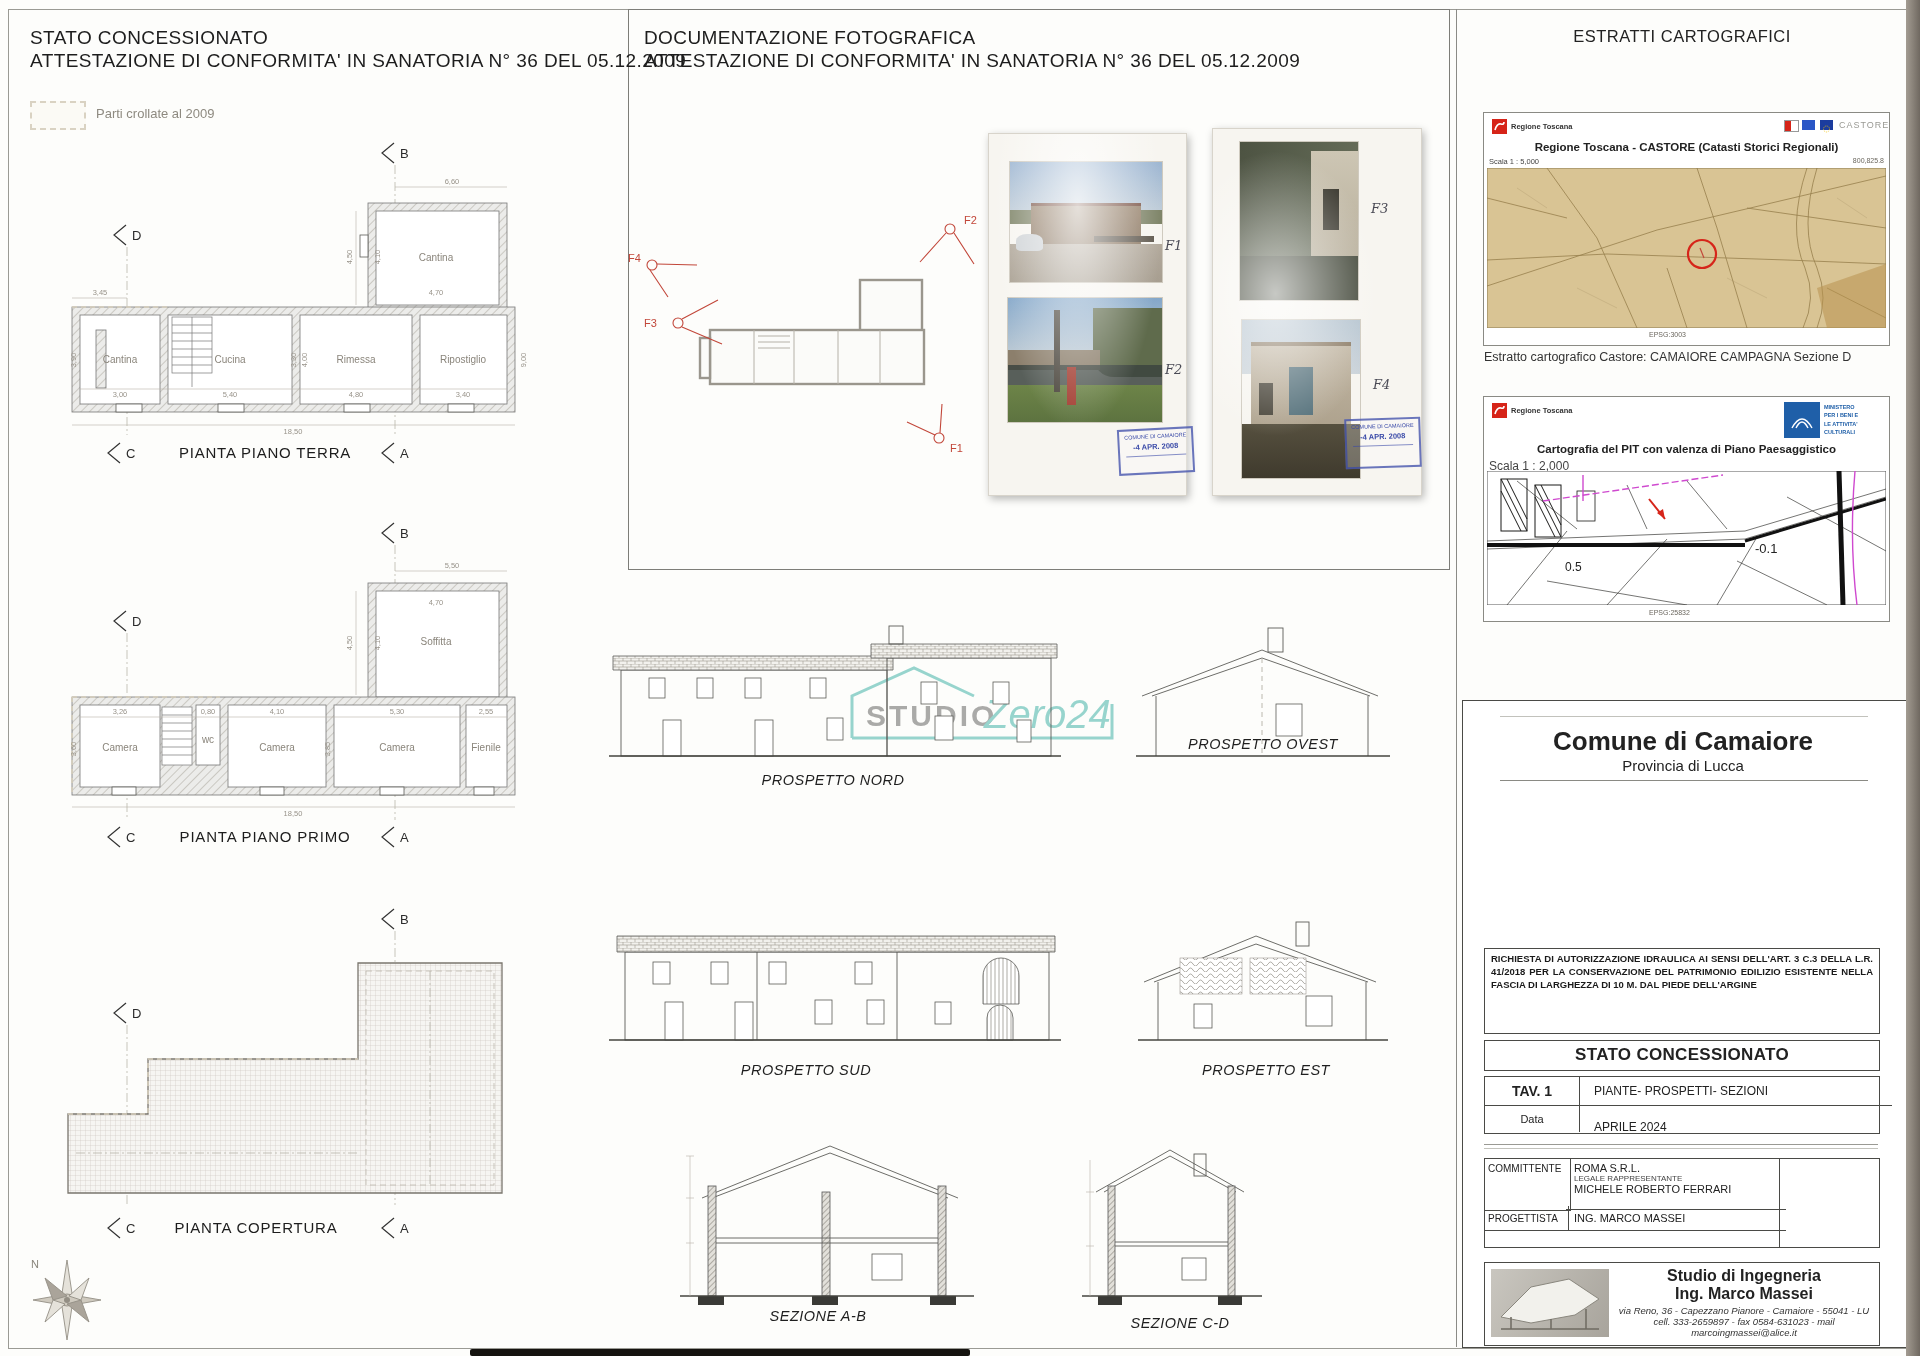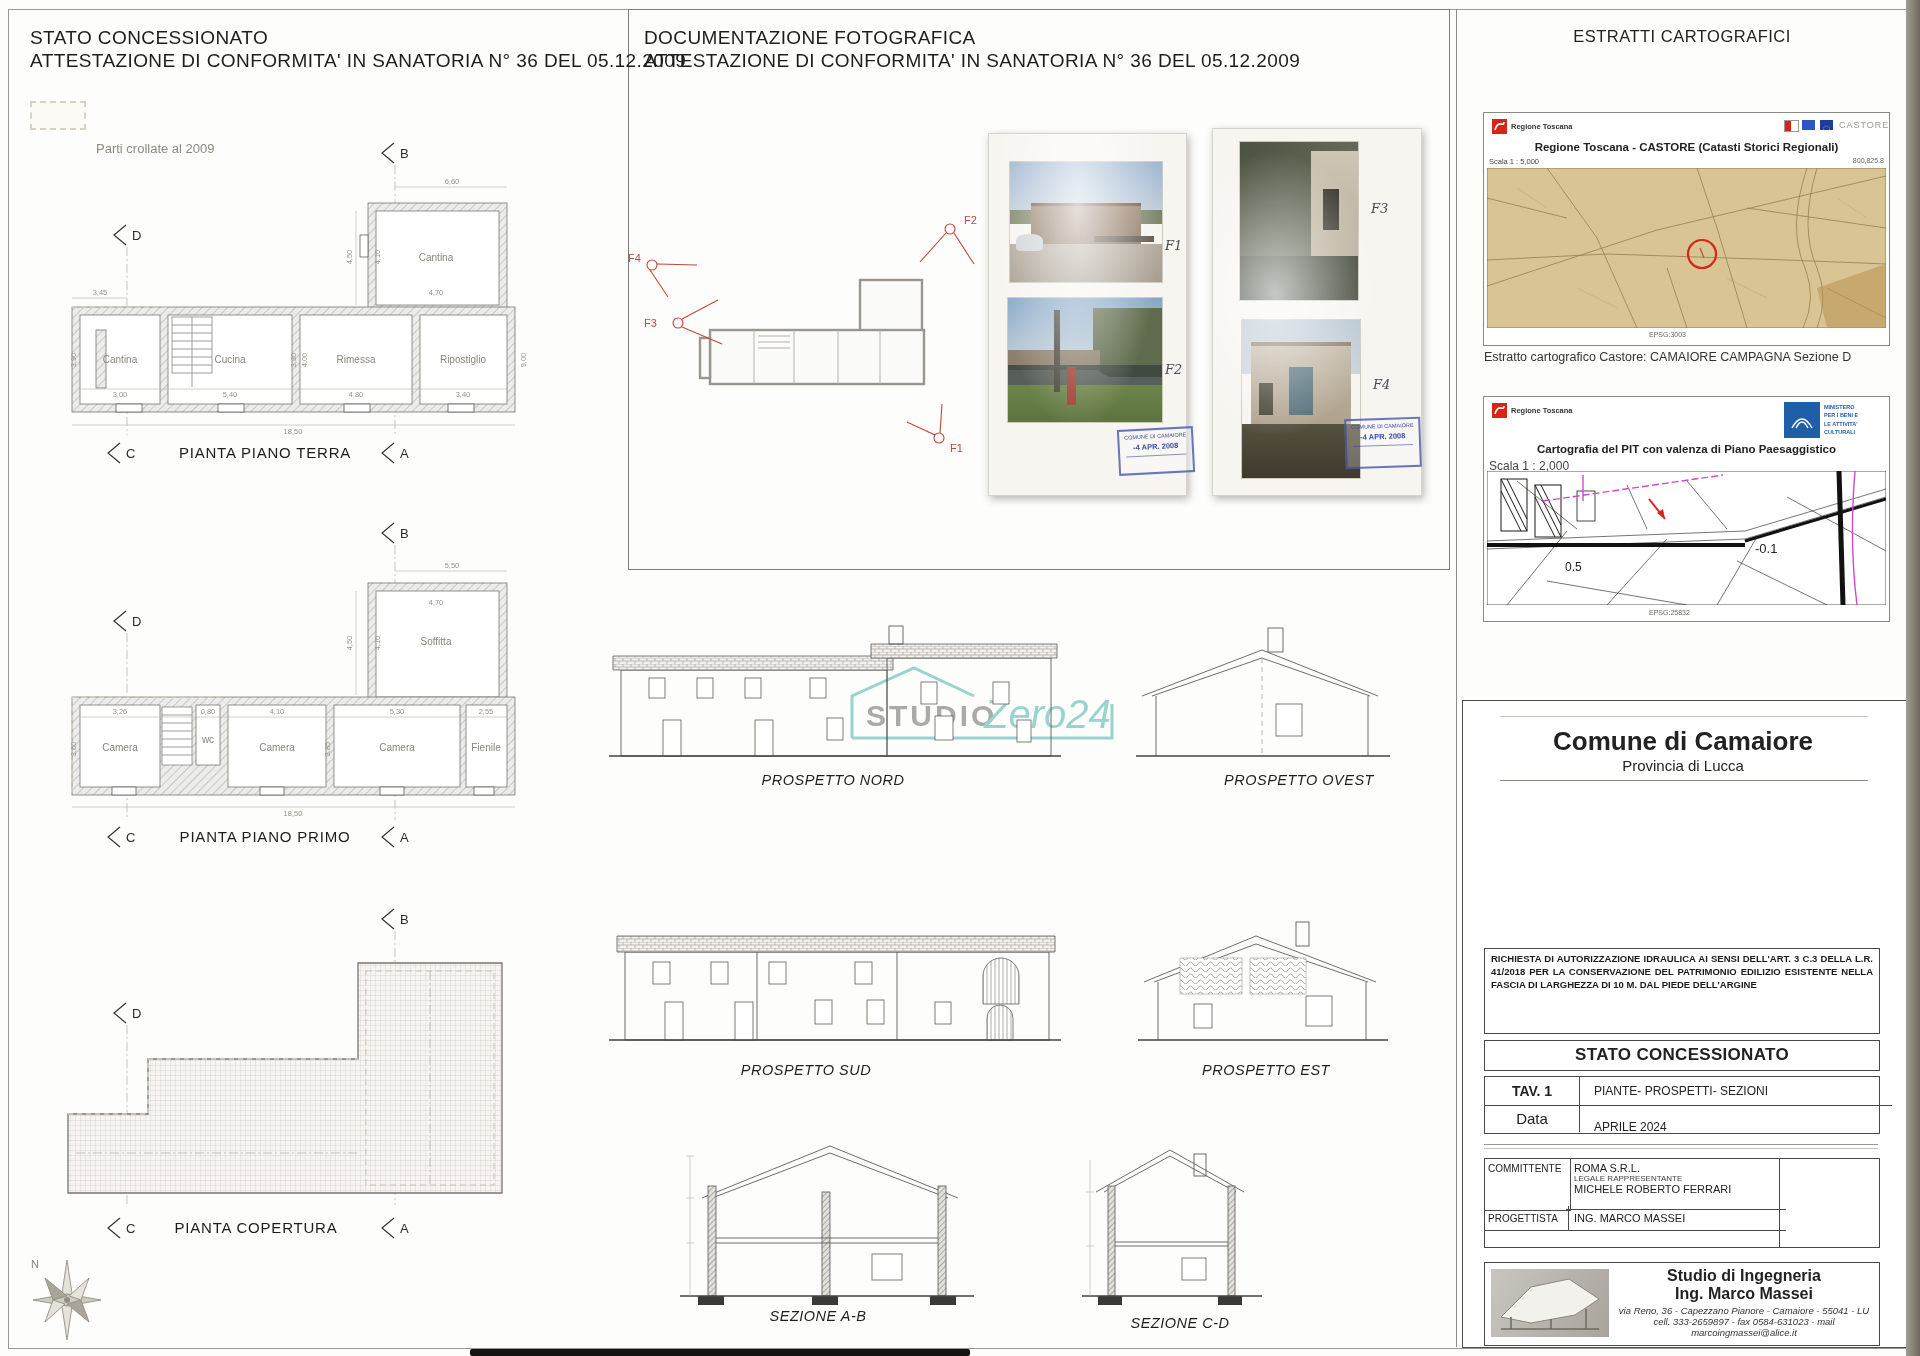--- a/index.html
+++ b/index.html
@@ -76,21 +76,21 @@
   </svg>
 
   <div class="abs" style="left:8px;top:9px;width:1900px;height:1338px;border:1px solid #9a9a94;"></div>
   <div class="abs" style="left:628px;top:9px;width:820px;height:559px;border:1px solid #7d7d78;"></div>
   <div class="vline" style="left:1456px;top:9px;height:1338px;"></div>
 
   <div class="abs sec-title" style="left:30px;top:27px;">STATO CONCESSIONATO</div>
   <div class="abs sec-title" style="left:30px;top:50px;">ATTESTAZIONE DI CONFORMITA' IN SANATORIA N° 36 DEL 05.12.2009</div>
 
   <div class="abs legend-box" style="left:30px;top:101px;width:52px;height:25px;"></div>
-  <div class="abs legend-label" style="left:96px;top:106px;margin-top:35px;">Parti crollate al 2009</div>
+  <div class="abs legend-label" style="left:96px;top:106px;">Parti crollate al 2009</div>
 
   <svg class="abs" style="left:60px;top:135px;" width="480" height="345" viewBox="0 0 480 345">
     <g>
       <line class="dashdot" x1="335" y1="30" x2="335" y2="300"></line>
       <line class="dashdot" x1="67" y1="112" x2="67" y2="300"></line>
     </g>
 
     <rect class="wall" x="308" y="68" width="139" height="110"></rect>
     <rect class="roomfill" x="316" y="76" width="123" height="94"></rect>
     <rect class="win" x="300" y="100" width="8" height="22"></rect>
@@ -389,21 +389,21 @@
   <svg class="abs" style="left:1128px;top:616px;" width="270" height="165" viewBox="0 0 270 165">
     <path class="elev" d="M14,80 L134,34 L250,80"></path>
     <path class="elev" d="M24,80 L134,42 L242,80"></path>
     <rect x="140" y="12" width="15" height="24" class="elev" fill="#fff"></rect>
     <line class="elev" x1="28" y1="80" x2="28" y2="140"></line>
     <line class="elev" x1="240" y1="80" x2="240" y2="140"></line>
     <line x1="134" y1="42" x2="134" y2="140" stroke="#aaa69c" stroke-width=".8" stroke-dasharray="5 4"></line>
     <rect class="win" x="148" y="88" width="26" height="32"></rect>
     <line class="elevthick" x1="8" y1="140" x2="262" y2="140"></line>
   </svg>
-  <div class="abs draw-title" style="left:1263px;top:772px;transform:translateX(-50%);margin-left:36px;">PROSPETTO OVEST</div>
+  <div class="abs draw-title" style="left:1263px;top:736px;transform:translateX(-50%);">PROSPETTO OVEST</div>
 
   <svg class="abs" style="left:605px;top:900px;" width="460" height="165" viewBox="0 0 460 165">
     <rect x="20" y="52" width="424" height="88" fill="#fff" class="elev"></rect>
     <polygon points="12,36 450,36 450,52 12,52" fill="url(#pat-shingle)" stroke="#5c5c58" stroke-width=".8"></polygon>
     <line class="elev" x1="152" y1="52" x2="152" y2="140"></line>
     <line class="elev" x1="292" y1="52" x2="292" y2="140"></line>
     <g>
       <rect class="win" x="48" y="62" width="17" height="22"></rect>
         <rect class="win" x="106" y="62" width="17" height="22"></rect>
       <rect class="win" x="164" y="62" width="17" height="22"></rect>
@@ -586,21 +586,21 @@
   <div class="tb-box" style="left:1484px;top:1040px;width:394px;height:29px;text-align:center;">
     <div style="font-size:17px;font-weight:bold;margin-top:4px;letter-spacing:.3px;">STATO CONCESSIONATO</div>
   </div>
 
   <div class="tb-box" style="left:1484px;top:1076px;width:394px;height:56px;">
     <div class="abs" style="left:0;top:0;width:94px;height:28px;border-right:1px solid #4a4a46;border-bottom:1px solid #4a4a46;
          display:flex;align-items:center;justify-content:center;font-size:14px;font-weight:bold;">TAV. 1</div>
     <div class="abs" style="left:95px;top:0;width:298px;height:28px;border-bottom:1px solid #4a4a46;
          display:flex;align-items:center;padding-left:14px;font-size:12px;">PIANTE- PROSPETTI- SEZIONI</div>
     <div class="abs" style="left:0;top:28px;width:94px;height:27px;border-right:1px solid #4a4a46;
-         display:flex;align-items:center;justify-content:center;font-size:15px;">Data</div>
+         display:flex;align-items:center;justify-content:center;font-size:11px;">Data</div>
     <div class="abs" style="left:95px;top:28px;width:298px;height:44px;display:flex;align-items:center;padding-left:14px;font-size:12px;">APRILE 2024</div>
   </div>
 
   <div class="hline" style="left:1484px;top:1144px;width:394px;background:#9a9a94;"></div>
   <div class="hline" style="left:1484px;top:1148px;width:394px;background:#c2c2bc;"></div>
 
   <div class="tb-box" style="left:1484px;top:1158px;width:394px;height:88px;">
     <div class="abs" style="left:0;top:0;width:80px;height:47px;border-right:1px solid #4a4a46;border-bottom:1px solid #4a4a46;
          display:flex;align-items:flex-start;padding:4px 2px 0 3px;font-size:10px;">COMMITTENTE</div>
     <div class="abs" style="left:81px;top:0;width:212px;height:47px;border-bottom:1px solid #4a4a46;padding:3px 0 0 8px;">

